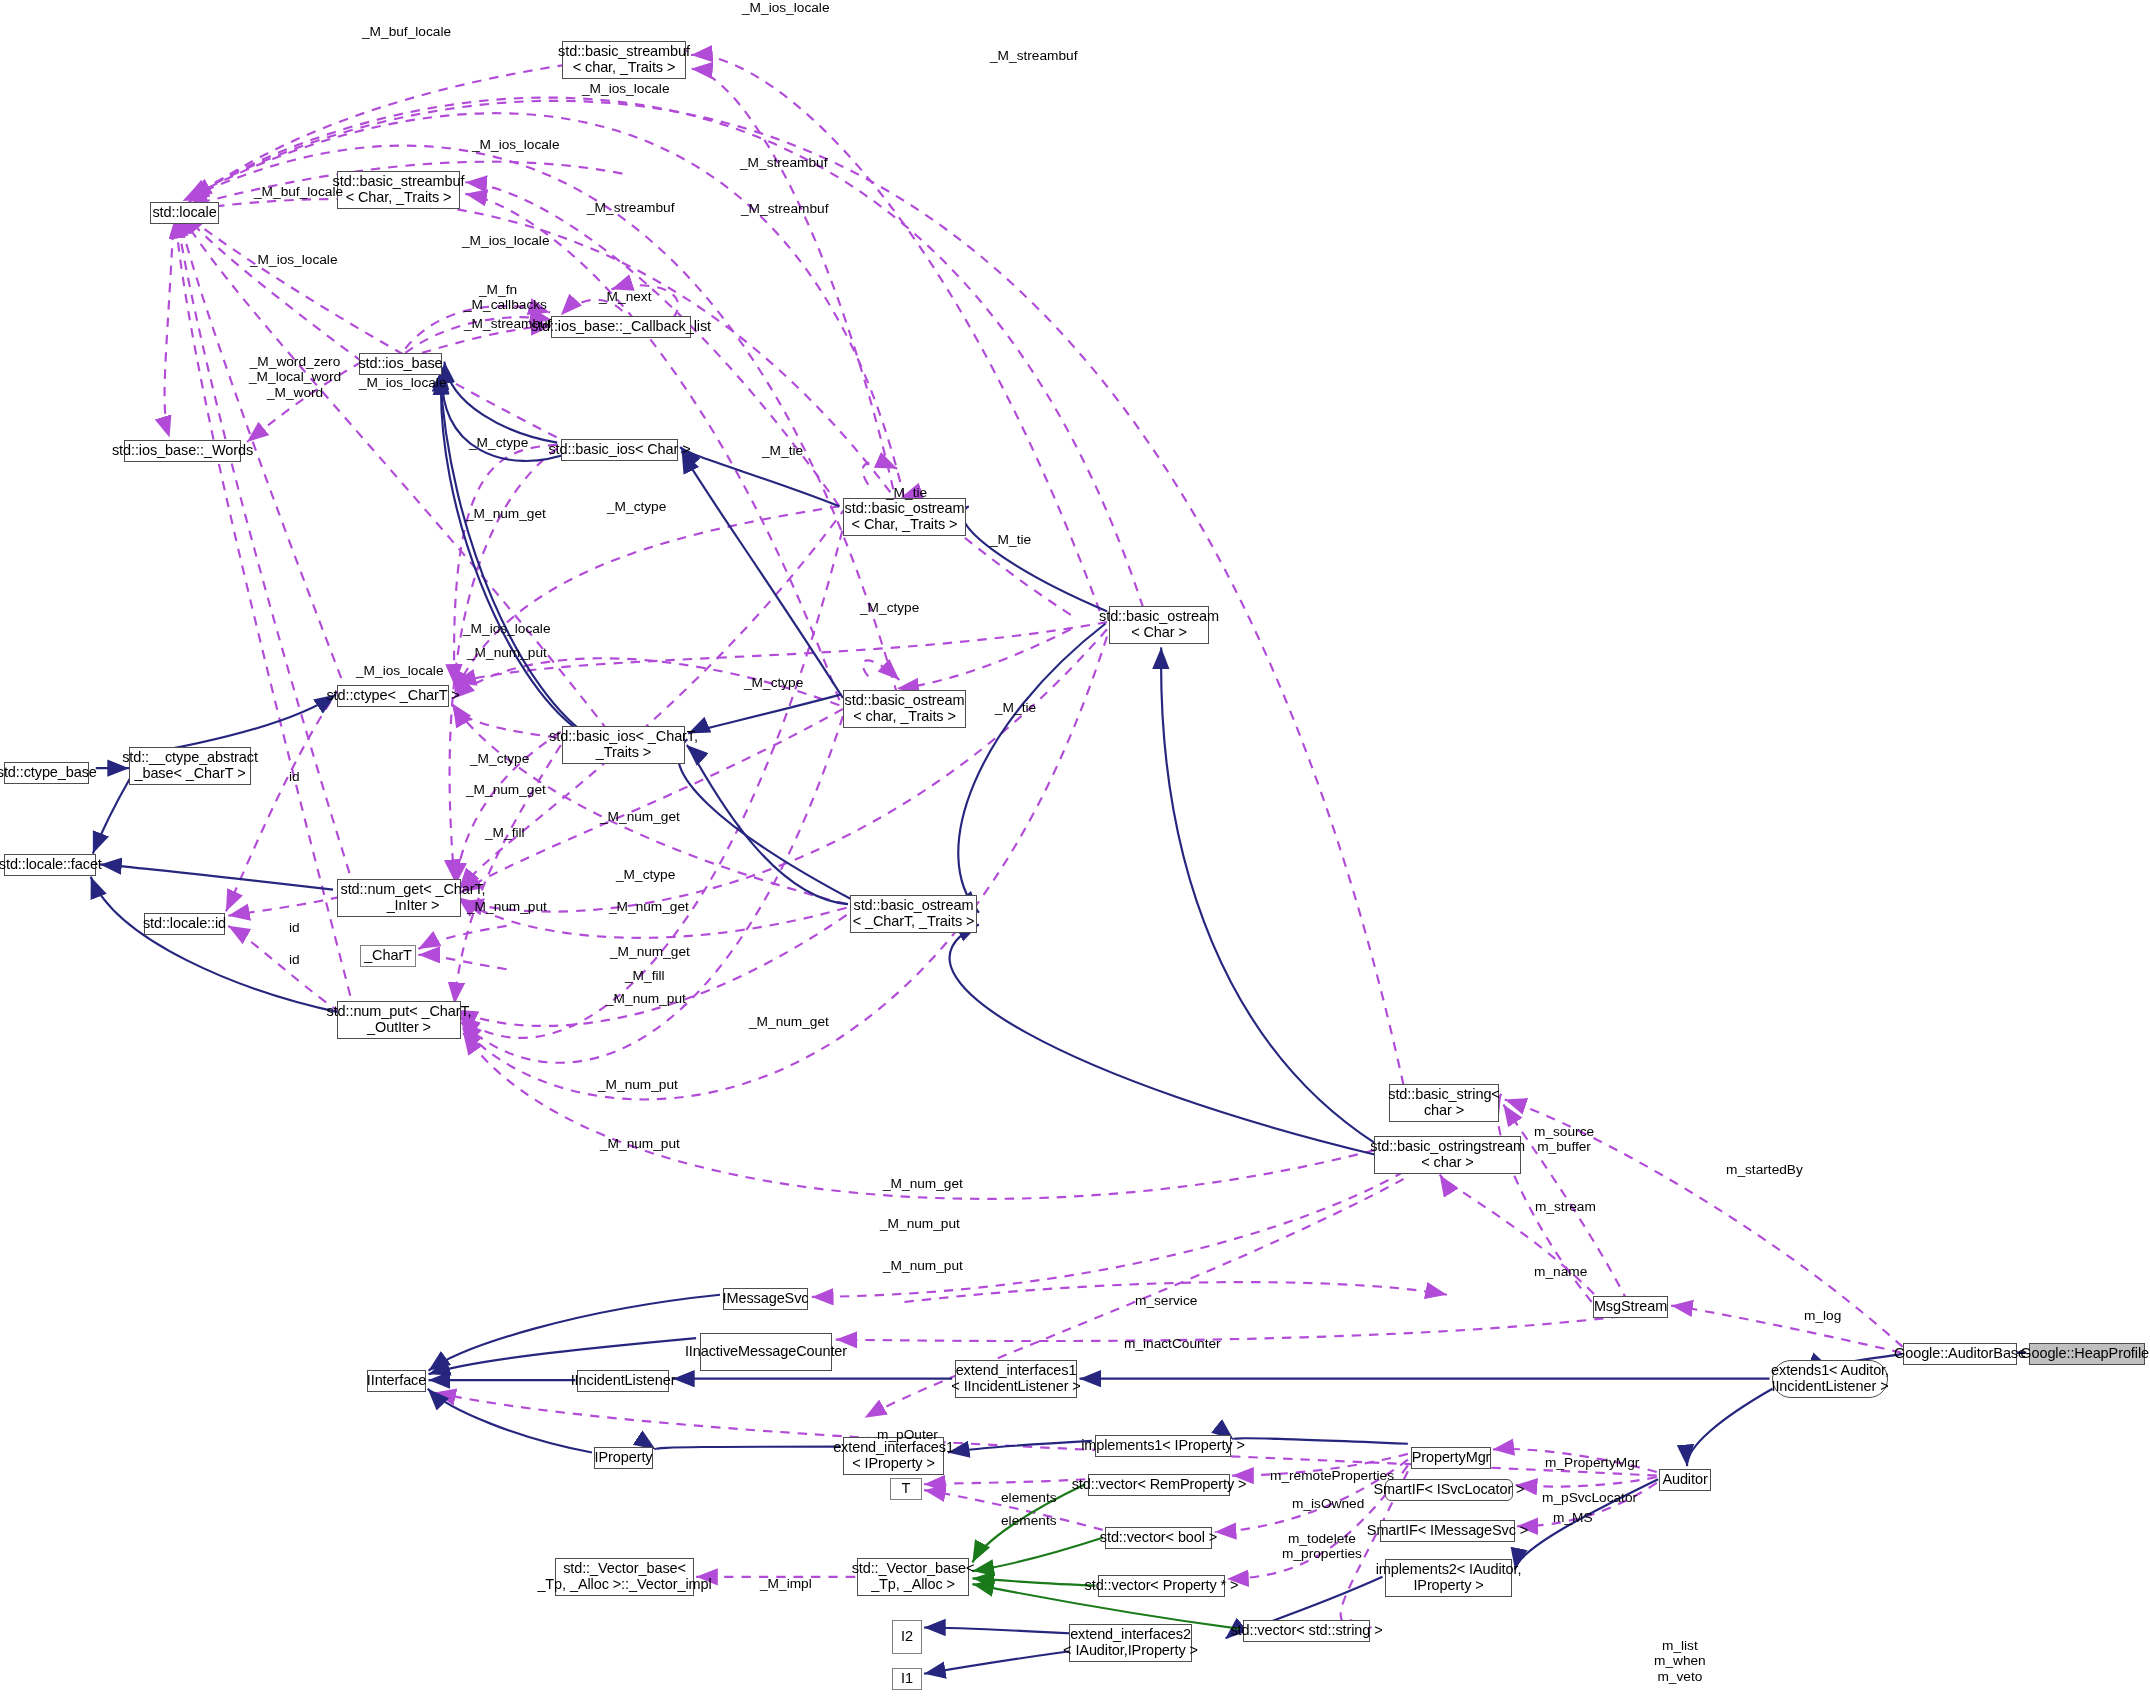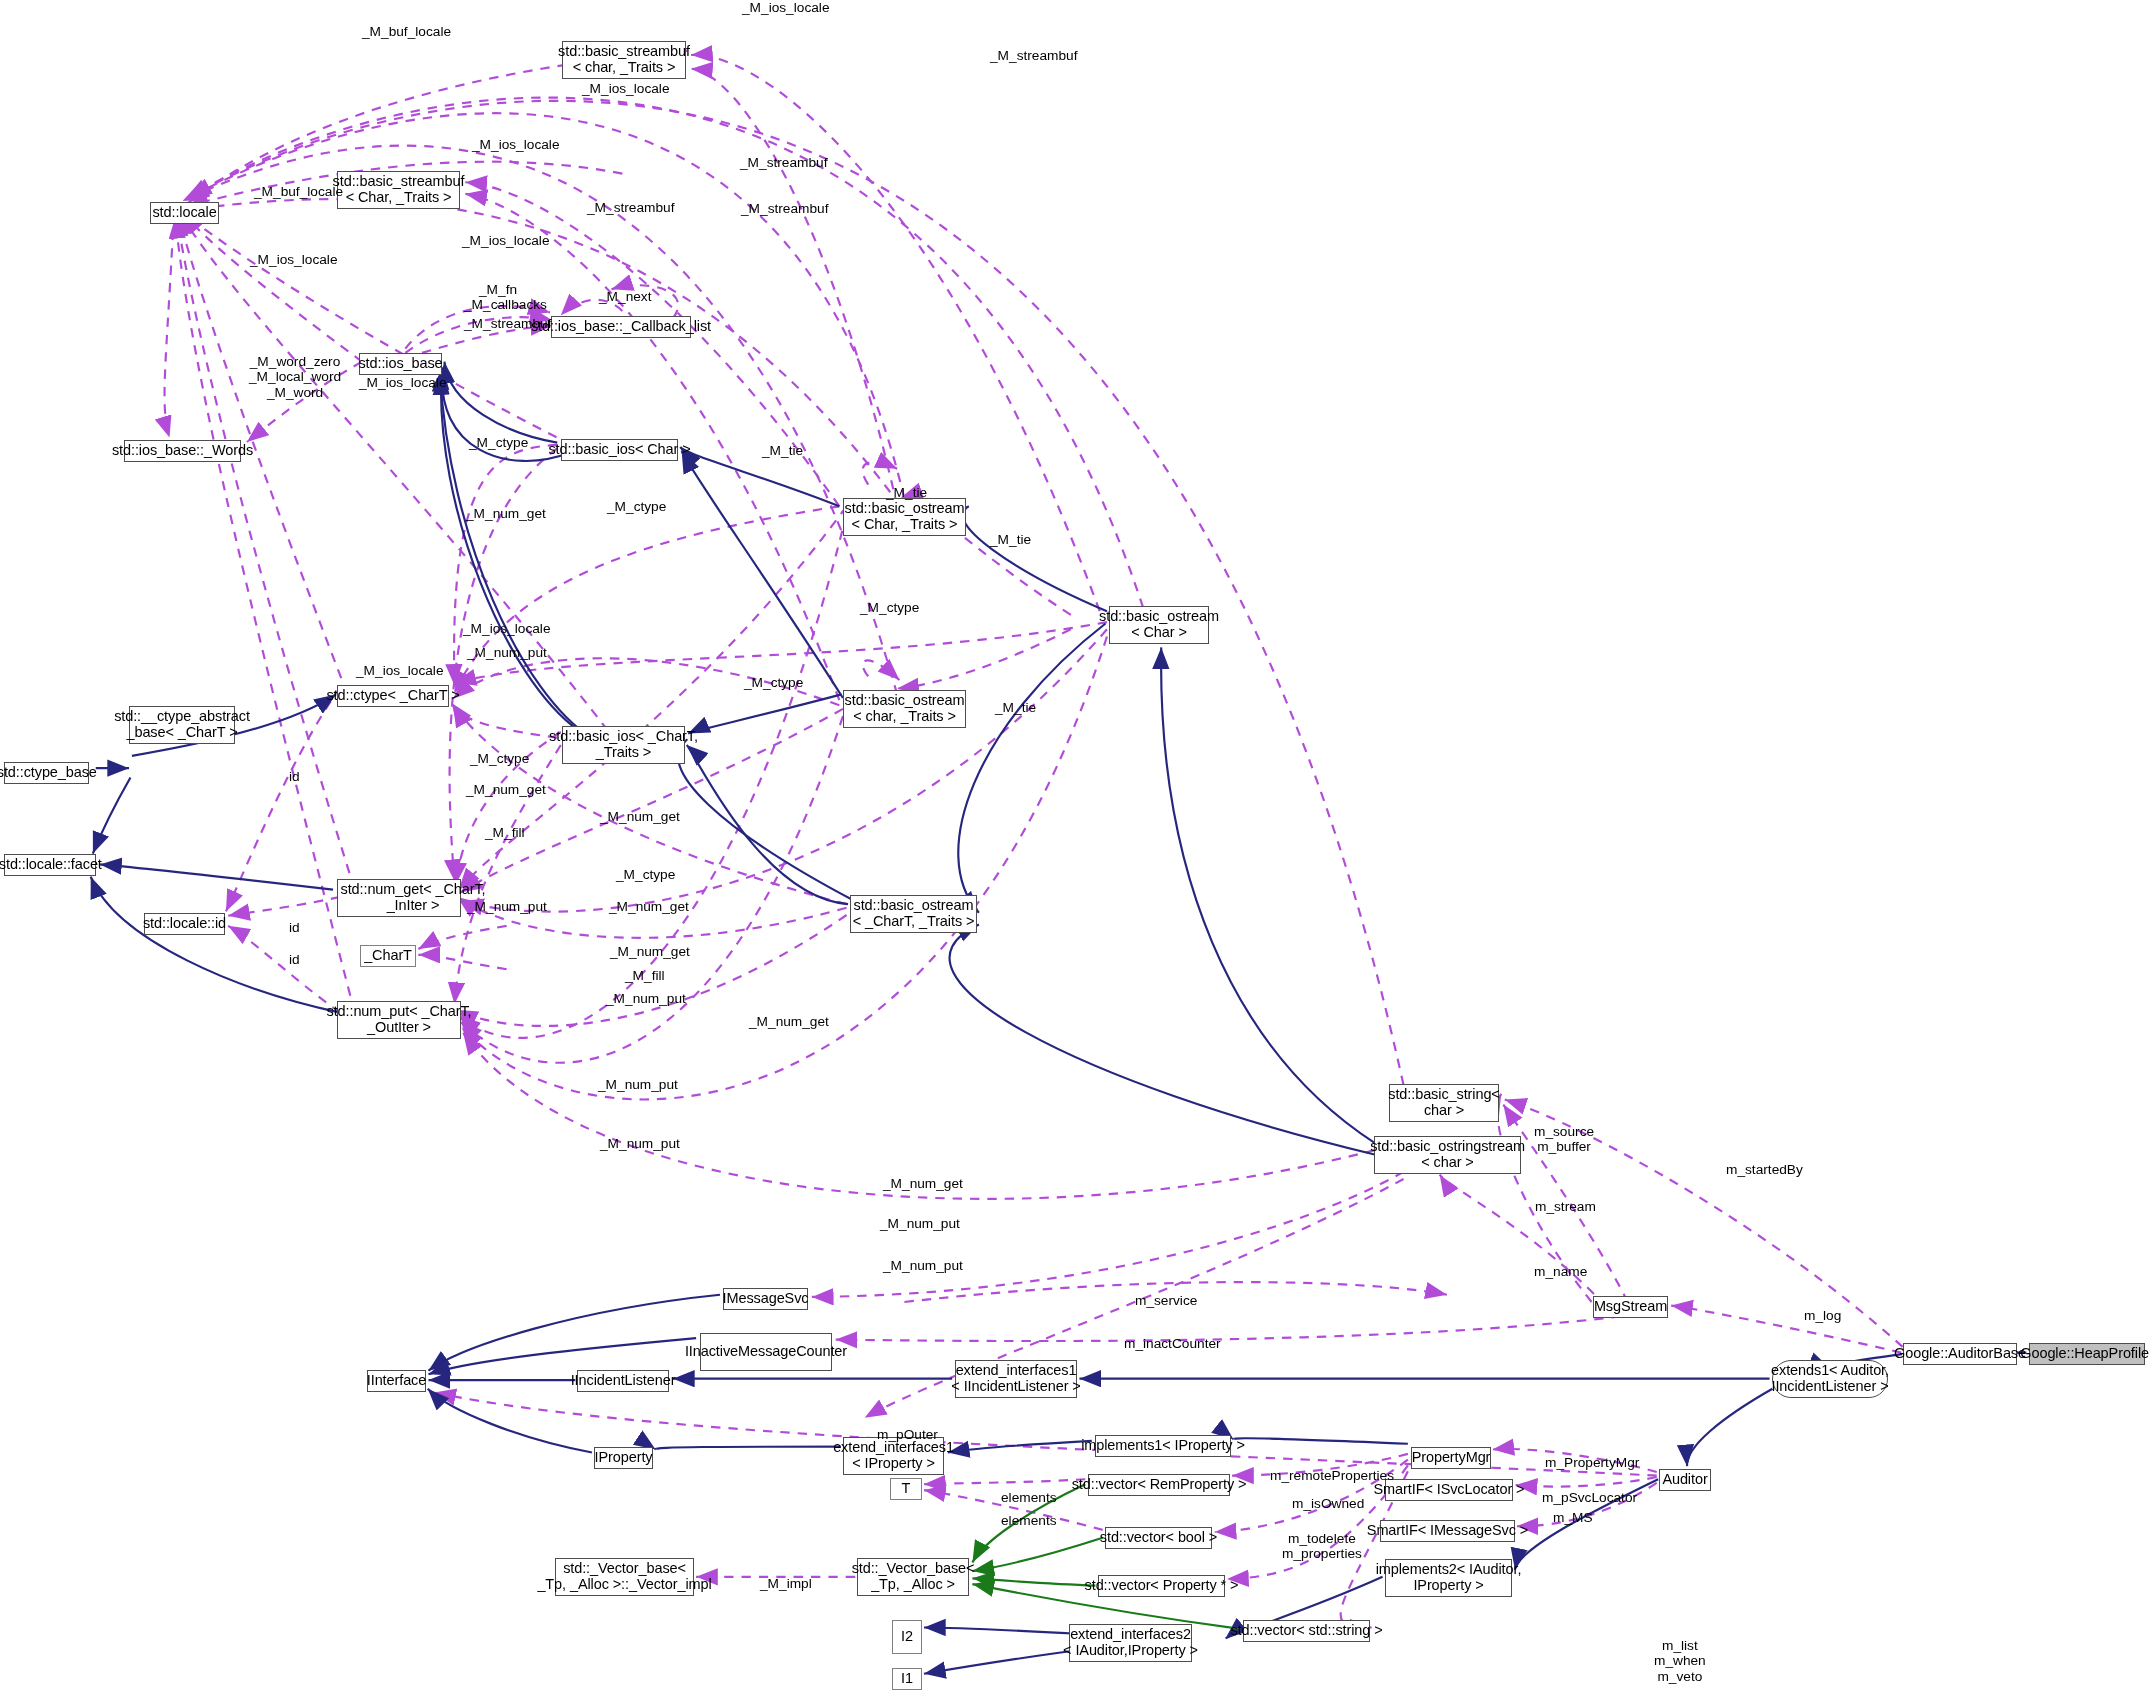--- a/index.html
+++ b/index.html
@@ -204,21 +204,21 @@
     <div class="node" style="left: 843px; top: 498px; width: 123px; height: 38px;">std::basic_ostream
 &lt; Char, _Traits &gt;</div>
     <div class="node" style="left: 1109px; top: 606px; width: 100px; height: 38px;">std::basic_ostream
 &lt; Char &gt;</div>
     <div class="node" style="left: 337px; top: 685px; width: 112px; height: 22px;">std::ctype&lt; _CharT &gt;</div>
     <div class="node" style="left: 843px; top: 690px; width: 123px; height: 38px;">std::basic_ostream
 &lt; char, _Traits &gt;</div>
     <div class="node" style="left: 562px; top: 726px; width: 123px; height: 38px;">std::basic_ios&lt; _CharT,
 _Traits &gt;</div>
     <div class="node" style="left: 4.3px; top: 762px; width: 85px; height: 22px;">std::ctype_base</div>
-    <div class="node" style="left: 129px; top: 706px; width: 106px; height: 38px;">std::__ctype_abstract
+    <div class="node" style="left: 129px; top: 747px; width: 122px; height: 38px;">std::__ctype_abstract
 _base&lt; _CharT &gt;</div>
     <div class="node" style="left: 4.3px; top: 854px; width: 92px; height: 22px;">std::locale::facet</div>
     <div class="node" style="left: 337px; top: 879px; width: 124px; height: 38px; padding-left: 28px;">std::num_get&lt; _CharT,
 _InIter &gt;</div>
     <div class="node" style="left: 850px; top: 895px; width: 127px; height: 38px;">std::basic_ostream
 &lt; _CharT, _Traits &gt;</div>
     <div class="node" style="left: 144px; top: 913px; width: 81px; height: 22px;">std::locale::id</div>
     <div class="node thin" style="left: 360px; top: 945px; width: 56px; height: 22px;">_CharT</div>
     <div class="node" style="left: 337px; top: 1001px; width: 124px; height: 38px;">std::num_put&lt; _CharT,
 _OutIter &gt;</div>
@@ -238,21 +238,21 @@
     <div class="node" style="left: 1772px; top: 1360px; width: 116px; height: 38px; border-radius: 19px;">extends1&lt; Auditor,
 IIncidentListener &gt;</div>
     <div class="node" style="left: 594px; top: 1447px; width: 59px; height: 22px;">IProperty</div>
     <div class="node" style="left: 843px; top: 1437px; width: 101px; height: 38px;">extend_interfaces1
 &lt; IProperty &gt;</div>
     <div class="node" style="left: 1095px; top: 1435px; width: 136px; height: 22px;">implements1&lt; IProperty &gt;</div>
     <div class="node" style="left: 1411px; top: 1447px; width: 80px; height: 22px;">PropertyMgr</div>
     <div class="node" style="left: 1659px; top: 1469px; width: 52px; height: 22px;">Auditor</div>
     <div class="node thin" style="left: 890px; top: 1478px; width: 32px; height: 22px;">T</div>
     <div class="node" style="left: 1088px; top: 1474px; width: 142px; height: 22px;">std::vector&lt; RemProperty &gt;</div>
-    <div class="node" style="left: 1385px; top: 1479px; width: 128px; height: 22px;">SmartIF&lt; ISvcLocator &gt;</div>
+    <div class="node" style="left: 1385px; top: 1479px; width: 128px; height: 22px; border-radius: 6px;">SmartIF&lt; ISvcLocator &gt;</div>
     <div class="node" style="left: 1105px; top: 1527px; width: 107px; height: 22px;">std::vector&lt; bool &gt;</div>
     <div class="node" style="left: 1380px; top: 1520px; width: 135px; height: 22px;">SmartIF&lt; IMessageSvc &gt;</div>
     <div class="node" style="left: 555px; top: 1558px; width: 139px; height: 38px;">std::_Vector_base&lt;
 _Tp, _Alloc &gt;::_Vector_impl</div>
     <div class="node" style="left: 857px; top: 1558px; width: 112px; height: 38px;">std::_Vector_base&lt;
 _Tp, _Alloc &gt;</div>
     <div class="node" style="left: 1098px; top: 1575px; width: 127px; height: 22px;">std::vector&lt; Property * &gt;</div>
     <div class="node" style="left: 1385px; top: 1559px; width: 127px; height: 38px;">implements2&lt; IAuditor,
 IProperty &gt;</div>
     <div class="node" style="left: 1243px; top: 1620px; width: 127px; height: 22px;">std::vector&lt; std::string &gt;</div>

